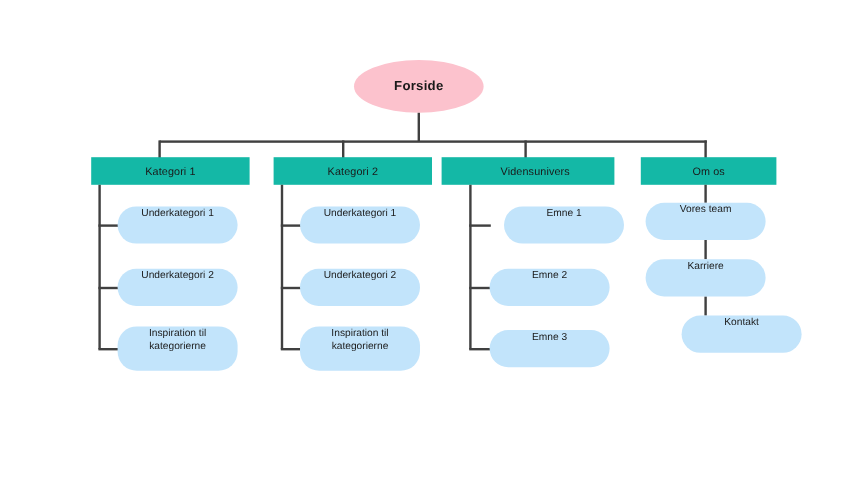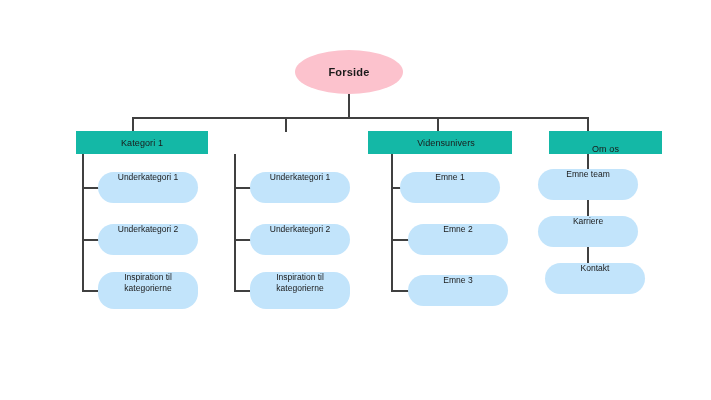--- a/index.html
+++ b/index.html
@@ -98,20 +98,23 @@
     <span>Underkategori 1</span>
   </div>
   <div class="pill" style="left:98px; top:224px; width:100px; height:31px;">
     <span>Underkategori 2</span>
   </div>
   <div class="pill" style="left:98px; top:272px; width:100px; height:37px;">
     <span>Inspiration til
 kategorierne</span>
   </div>
 
+  <div class="cat-box" style="left:228px; top:131px; width:132px; height:23px;">
+    <span>Kategori 2</span>
+  </div>
   <div class="line-v" style="left:234px; top:154px; height:137px;"></div>
   <div class="line-h" style="left:234px; top:187px; width:17px;"></div>
   <div class="line-h" style="left:234px; top:239px; width:17px;"></div>
   <div class="line-h" style="left:234px; top:290px; width:17px;"></div>
 
   <div class="pill" style="left:250px; top:172px; width:100px; height:31px;">
     <span>Underkategori 1</span>
   </div>
   <div class="pill" style="left:250px; top:224px; width:100px; height:31px;">
     <span>Underkategori 2</span>
@@ -122,40 +125,40 @@
   </div>
 
   <div class="cat-box" style="left:368px; top:131px; width:132px; height:23px;padding-left:12px;">
     <span>Vidensunivers</span>
   </div>
   <div class="line-v" style="left:391px; top:154px; height:137px;"></div>
   <div class="line-h" style="left:391px; top:187px; width:18px;"></div>
   <div class="line-h" style="left:391px; top:239px; width:18px;"></div>
   <div class="line-h" style="left:391px; top:290px; width:18px;"></div>
 
-  <div class="pill" style="left:400px; top:172px; width:100px; height:31px;">
+  <div class="pill" style="left:420px; top:172px; width:100px; height:31px;">
     <span>Emne 1</span>
   </div>
   <div class="pill" style="left:408px; top:224px; width:100px; height:31px;">
     <span>Emne 2</span>
   </div>
   <div class="pill" style="left:408px; top:275px; width:100px; height:31px;">
     <span>Emne 3</span>
   </div>
 
-  <div class="cat-box" style="left:549px; top:131px; width:113px; height:23px;align-items:flex-end;">
+  <div class="cat-box" style="left:534px; top:131px; width:113px; height:23px;">
     <span>Om os</span>
   </div>
   <div class="line-v" style="left:587px; top:154px; height:15px;"></div>
   <div class="line-v" style="left:587px; top:200px; height:16px;"></div>
   <div class="line-v" style="left:587px; top:247px; height:16px;"></div>
 
   <div class="pill" style="left:538px; top:169px; width:100px; height:31px;">
-    <span>Emne team</span>
+    <span>Vores team</span>
   </div>
   <div class="pill" style="left:538px; top:216px; width:100px; height:31px;">
     <span>Karriere</span>
   </div>
-  <div class="pill" style="left:545px; top:263px; width:100px; height:31px;">
+  <div class="pill" style="left:568px; top:263px; width:100px; height:31px;">
     <span>Kontakt</span>
   </div>
 
 </div>
 
 </body></html>

